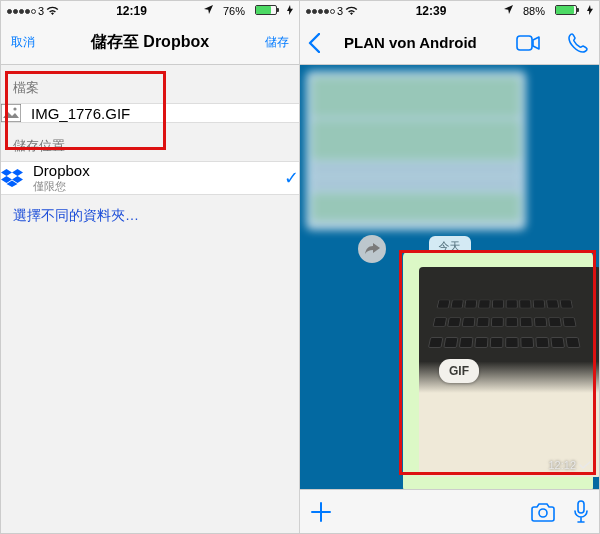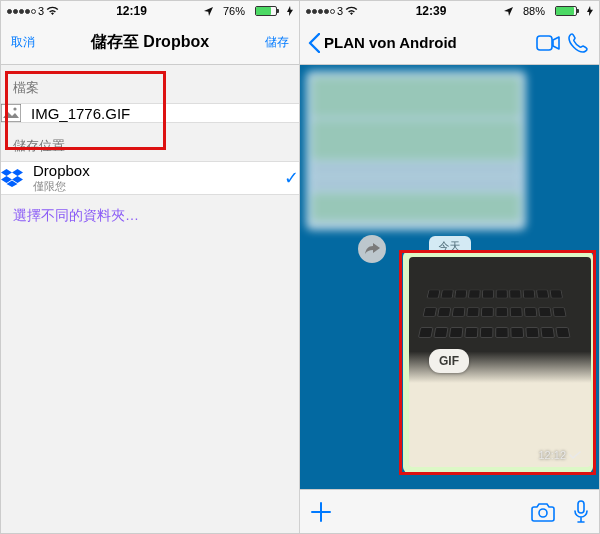--- a/index.html
+++ b/index.html
@@ -5,55 +5,55 @@
   * { box-sizing: border-box; margin: 0; padding: 0; font-family: -apple-system, "Helvetica Neue", Arial, sans-serif; }
   body { background: #fff; width: 600px; height: 534px; overflow: hidden; }
   .wrap { display: flex; width: 600px; height: 534px; border: 1px solid #ccc; }
   .phone { width: 300px; height: 532px; position: relative; background: #f7f7f7; overflow: hidden; }
   .phone-left { border-right: 1px solid #d0d0d0; background: #f2f2f2; }
   .phone-right { background: #ece5dc; }
 
   
   .status { height: 20px; display: flex; align-items: center; justify-content: space-between; padding: 0 6px; font-size: 11px; background: #f7f7f7; }
   .st-left { display: flex; align-items: center; gap: 2px; }
-  .st-right { display: flex; align-items: center; gap: 10px; }
+  .st-right { display: flex; align-items: flex-start; gap: 10px; }
   .st-time { font-weight: 600; font-size: 12px; }
   .sig-dots { display: flex; gap: 1px; }
   .sig-dots span { width: 5px; height: 5px; border: 0.5px solid #333; border-radius: 50%; }
   .sig-dots span.on { background: #333; }
   .battery { width: 22px; height: 10px; border: 1px solid #333; border-radius: 2px; position: relative; }
   .battery::after { content: ""; position: absolute; right: -3px; top: 2px; width: 2px; height: 4px; background: #333; border-radius: 0 1px 1px 0; }
   .batfill { height: 100%; background: #4cd964; border-radius: 1px; }
 
   
   .nav { height: 44px; display: flex; align-items: center; justify-content: space-between; padding: 0 10px; background: #f7f7f7; border-bottom: 1px solid #ccc; }
   .nav .btn { color: #007aff; font-size: 12px; }
   .nav .title { font-weight: 600; font-size: 16px; color: #000; }
 
   
   .sect-label { font-size: 13px; color: #737373; padding: 14px 12px 6px; }
   .row { background: #fff; border-top: 1px solid #ddd; border-bottom: 1px solid #ddd; padding: 0; display: flex; align-items: center; gap: 10px; font-size: 15px; }
   .row .sub { font-size: 11px; color: #888; display: block; }
   .outline-red { position: absolute; border: 3px solid #d11; pointer-events: none; }
-  .folder-link { color: #8b5cf6; font-size: 14px; padding: 12px; display: block; }
+  .folder-link { color: #1d4ed8; font-size: 14px; padding: 12px; display: block; }
   .chk { margin-left: auto; color: #007aff; font-size: 18px; }
 
   
-  .navR { height: 44px; display: flex; align-items: center; padding: 0 8px; background: #f6f6f6; border-bottom: 1px solid #ccc; gap: 4px; }
+  .navR { height: 44px; display: flex; align-items: center; padding: 0 8px; background: #f6f6f6; border-bottom: 1px solid #ccc; gap: 24px; }
   .back-chev { color: #007aff; font-size: 22px; font-weight: 300; }
   .navR .title { font-weight: 600; font-size: 15px; flex: 1; color: #000; }
   .nav-ico { width: 26px; height: 20px; display: flex; align-items: center; justify-content: center; }
 
   
   .chat { position: absolute; top: 64px; bottom: 44px; left: 0; right: 0; background: #0369a1; padding: 6px; overflow: hidden; }
   .msg-in { background: #fff; border-radius: 6px; padding: 6px; width: 220px; margin-bottom: 6px; box-shadow: 0 1px 0 rgba(0,0,0,.08); filter: blur(4px); opacity: .7; }
   .msg-in .a { background: #d8f0c3; height: 40px; border-radius: 3px; margin-bottom: 3px; }
   .msg-in .b { background: #eee; height: 12px; border-radius: 2px; margin-bottom: 3px; }
   .date-pill { background: #d4eaf4; color: #4c6a77; font-size: 11px; padding: 3px 10px; border-radius: 6px; margin: 6px auto; width: fit-content; box-shadow: 0 1px 0 rgba(0,0,0,.08); }
-  .msg-out { background: #dcf8c6; border-radius: 6px; padding: 6px; width: 190px; margin-left: auto; position: relative; box-shadow: 0 1px 0 rgba(0,0,0,.08); }
+  .msg-out { background: #dcf8c6; border-radius: 6px; padding: 16px; width: 190px; margin-left: auto; position: relative; box-shadow: 0 1px 0 rgba(0,0,0,.08); }
   .gif-box { width: 182px; height: 210px; border-radius: 4px; overflow: hidden; position: relative; background: linear-gradient(180deg,#2a2a28 0%, #2a2a28 45%, #efe9d8 60%, #efe9d8 100%); }
   .keys { position: absolute; top: 4px; left: 2px; right: 2px; height: 90px; display: flex; flex-wrap: wrap; gap: 2px; padding: 4px; transform: perspective(240px) rotateX(32deg); transform-origin: bottom; }
   .keys span { width: 14px; height: 14px; background: #1c1c1c; border: 1px solid #444; border-radius: 2px; }
   .gif-badge { position: absolute; left: 20px; top: 92px; background: #f3f1ec; color: #3a3a36; font-size: 12px; font-weight: 600; padding: 5px 10px; border-radius: 11px; box-shadow: 0 1px 3px rgba(0,0,0,.3); }
   .msg-time { position: absolute; bottom: 6px; right: 10px; color: #e9e9e9; font-size: 11px; display: flex; gap: 3px; align-items: center; text-shadow: 0 0 3px rgba(0,0,0,.6); }
   .fwd-btn { position: absolute; left: 58px; top: 170px; width: 28px; height: 28px; background: rgba(210,210,210,.9); border-radius: 50%; display: flex; align-items: center; justify-content: center; color: #7a7a7a; }
 
   
   .toolbar { position: absolute; bottom: 0; left: 0; right: 0; height: 44px; background: #f6f6f6; border-top: 1px solid #ccc; display: flex; align-items: center; padding: 0 10px; gap: 18px; }
   .toolbar .spacer { flex: 1; }

